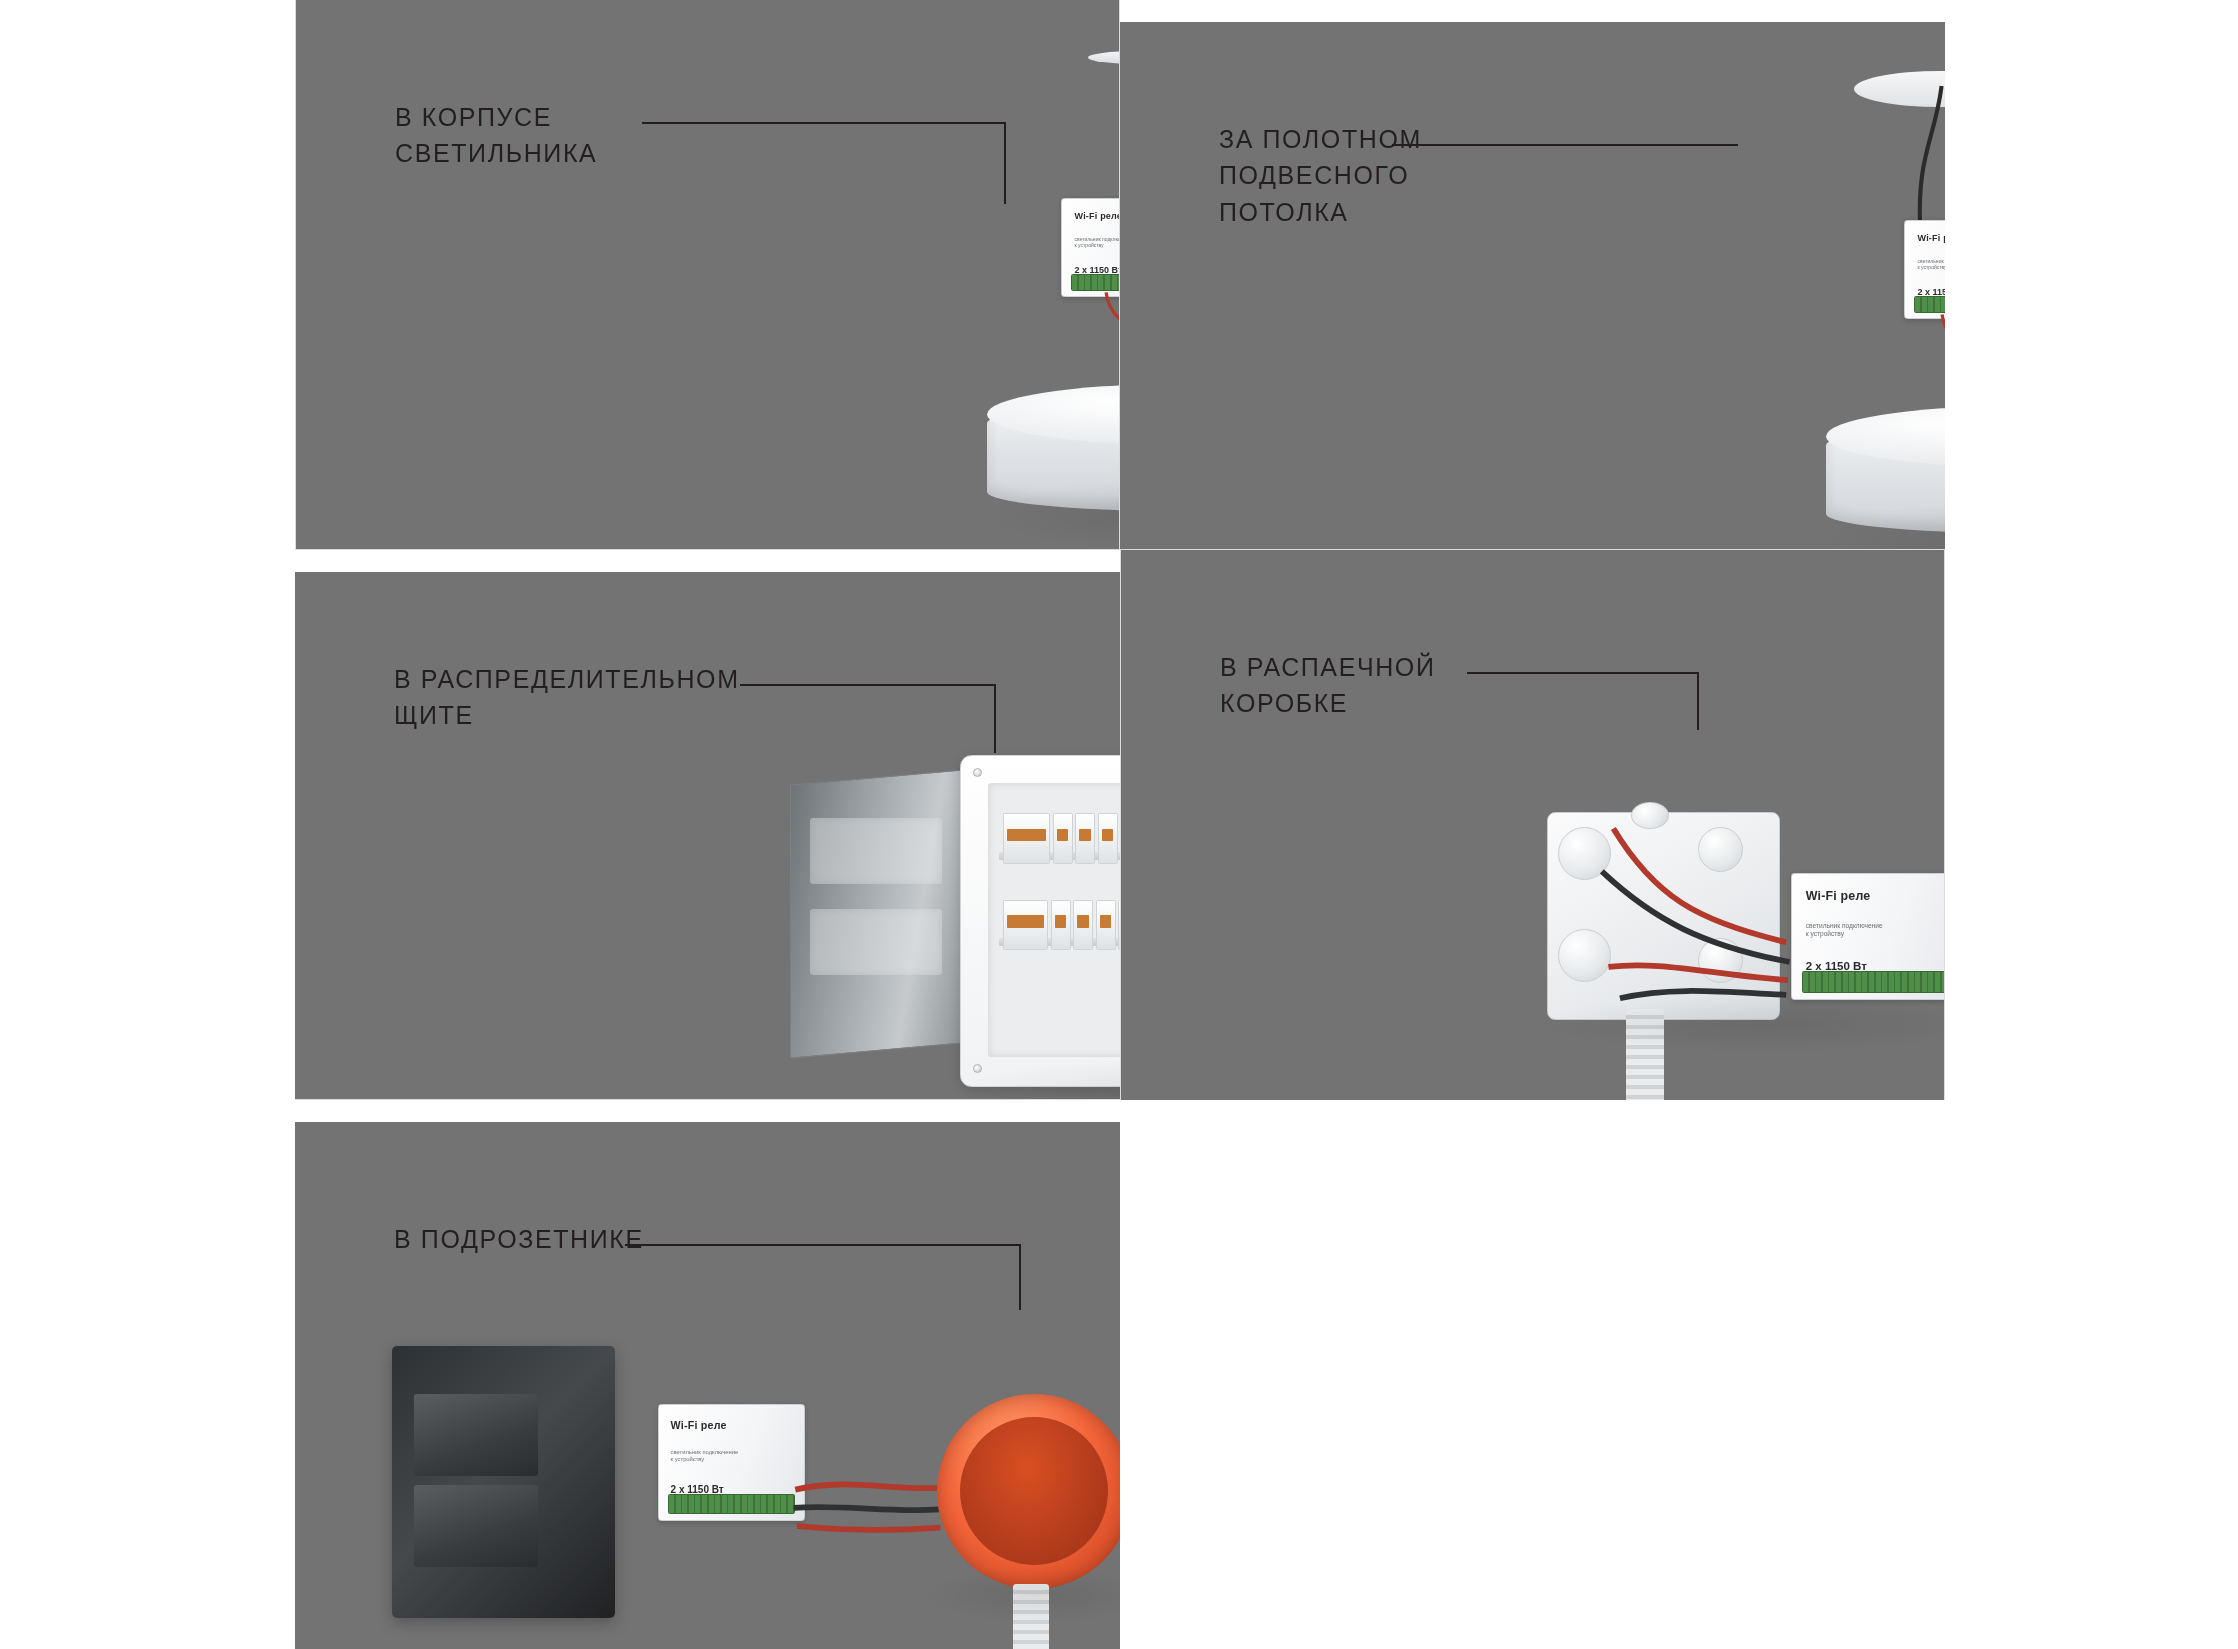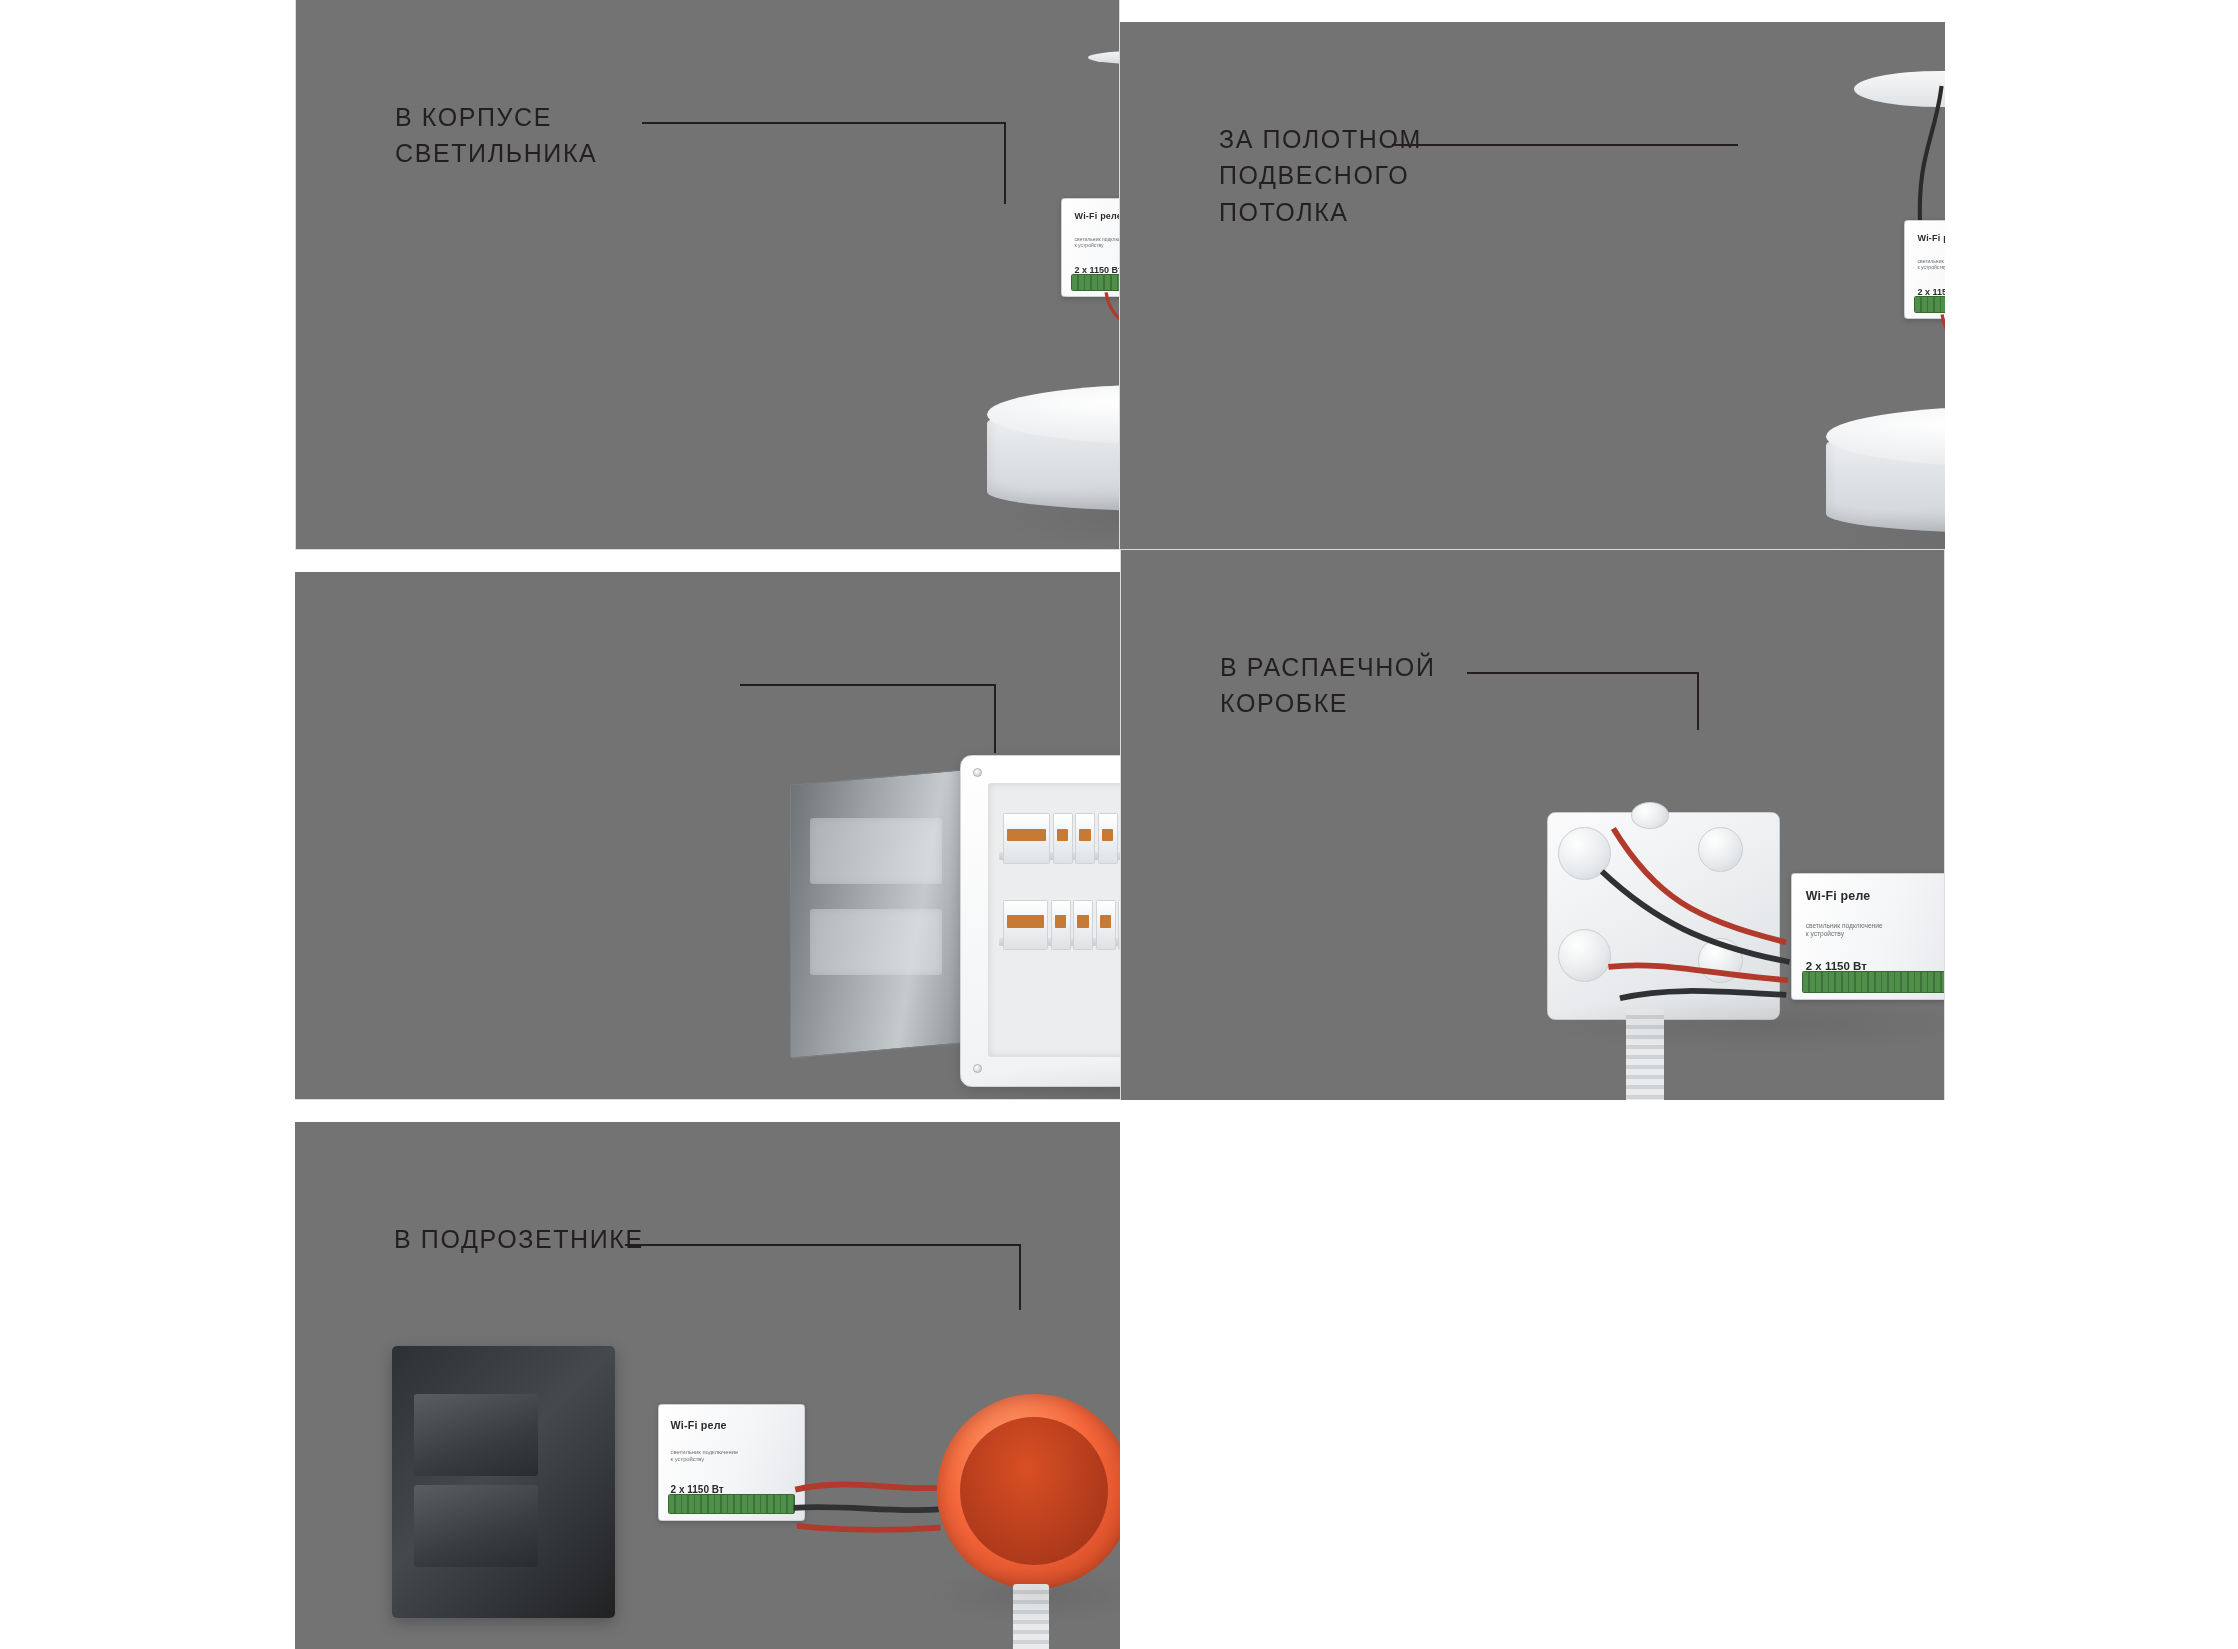--- a/index.html
+++ b/index.html
@@ -335,20 +335,22 @@
 
       <div class="base-cyl" style="left:706px; top:404px; width:376px; height:107px;"></div>
       <div class="base-top" style="left:706px; top:384px; width:376px; height:61px;"></div>
 
       <div class="soft" style="left:699px; top:478px; width:388px; height:74px;"></div>
     </div>
 
 
     <div class="cell col-right">
 
+      <div class="label" style="left:99px; top:89px;">В РАСПРЕДЕЛИТЕЛЬНОМ
+ЩИТЕ</div>
 
       <div class="leader">
         <div class="h" style="left:445px; top:112px; width:256px;"></div>
         <div class="v" style="left:699px; top:112px; height:69px;"></div>
       </div>
 
       <div class="board-door" style="left:495px; top:205px; width:172px; height:272px;"></div>
 
       <div class="board-inner" style="left:515px; top:246px; width:132px; height:66px; opacity:.45;"></div>
       <div class="board-inner" style="left:515px; top:337px; width:132px; height:66px; opacity:.45;"></div>

